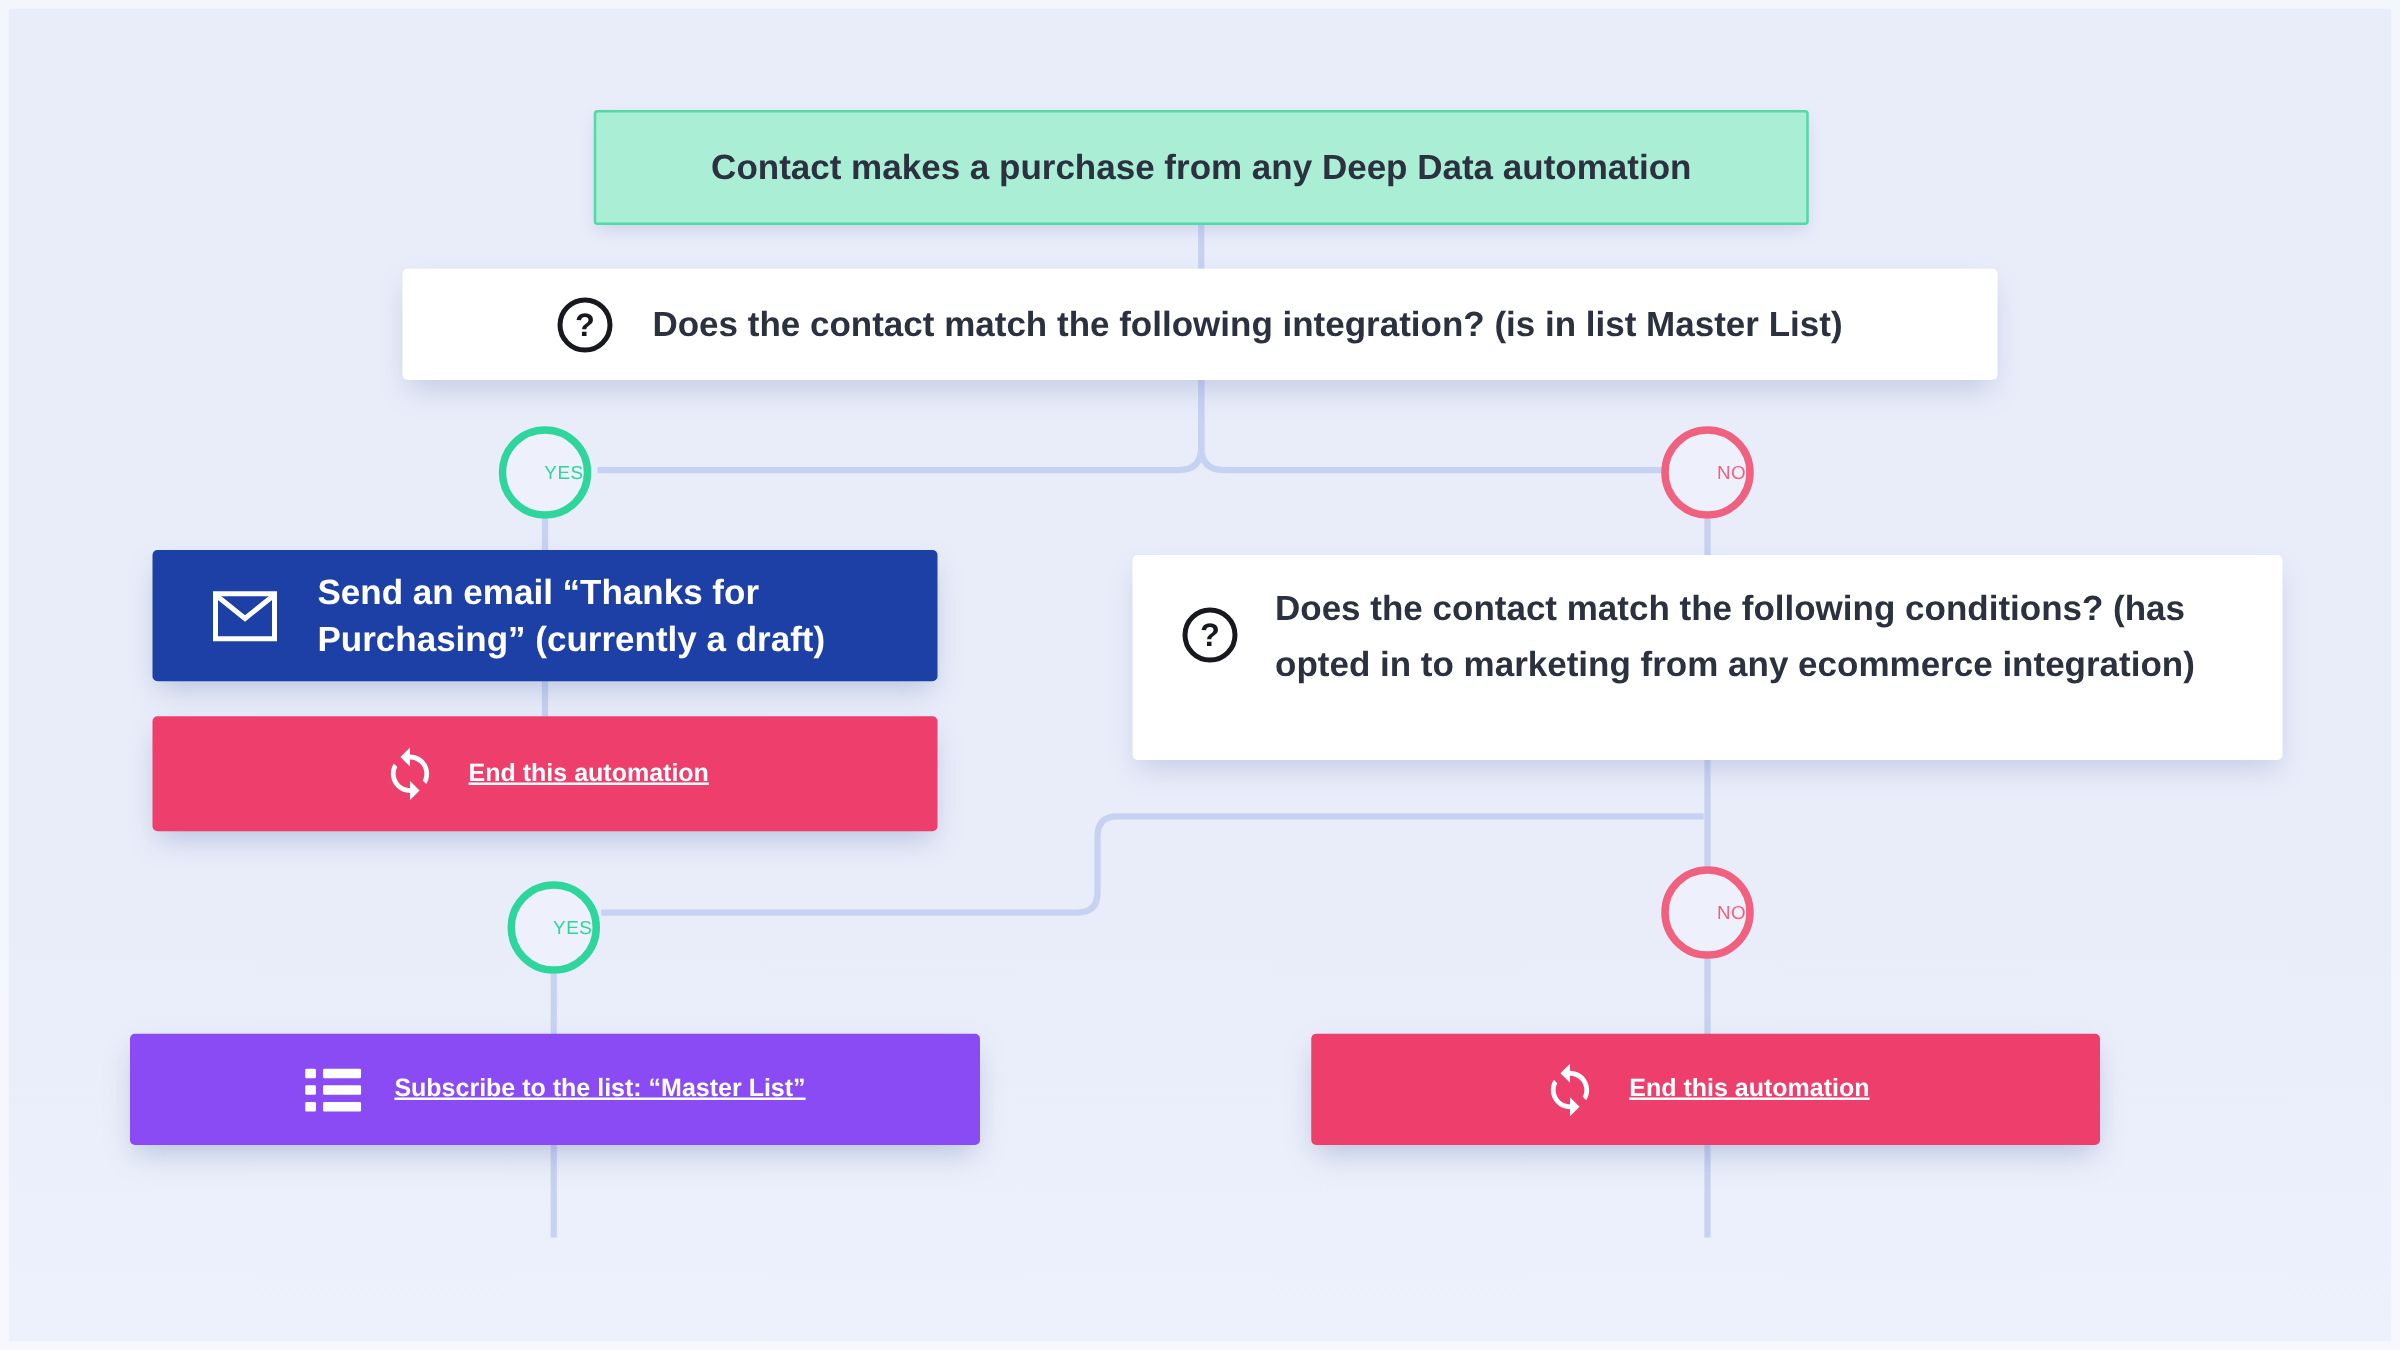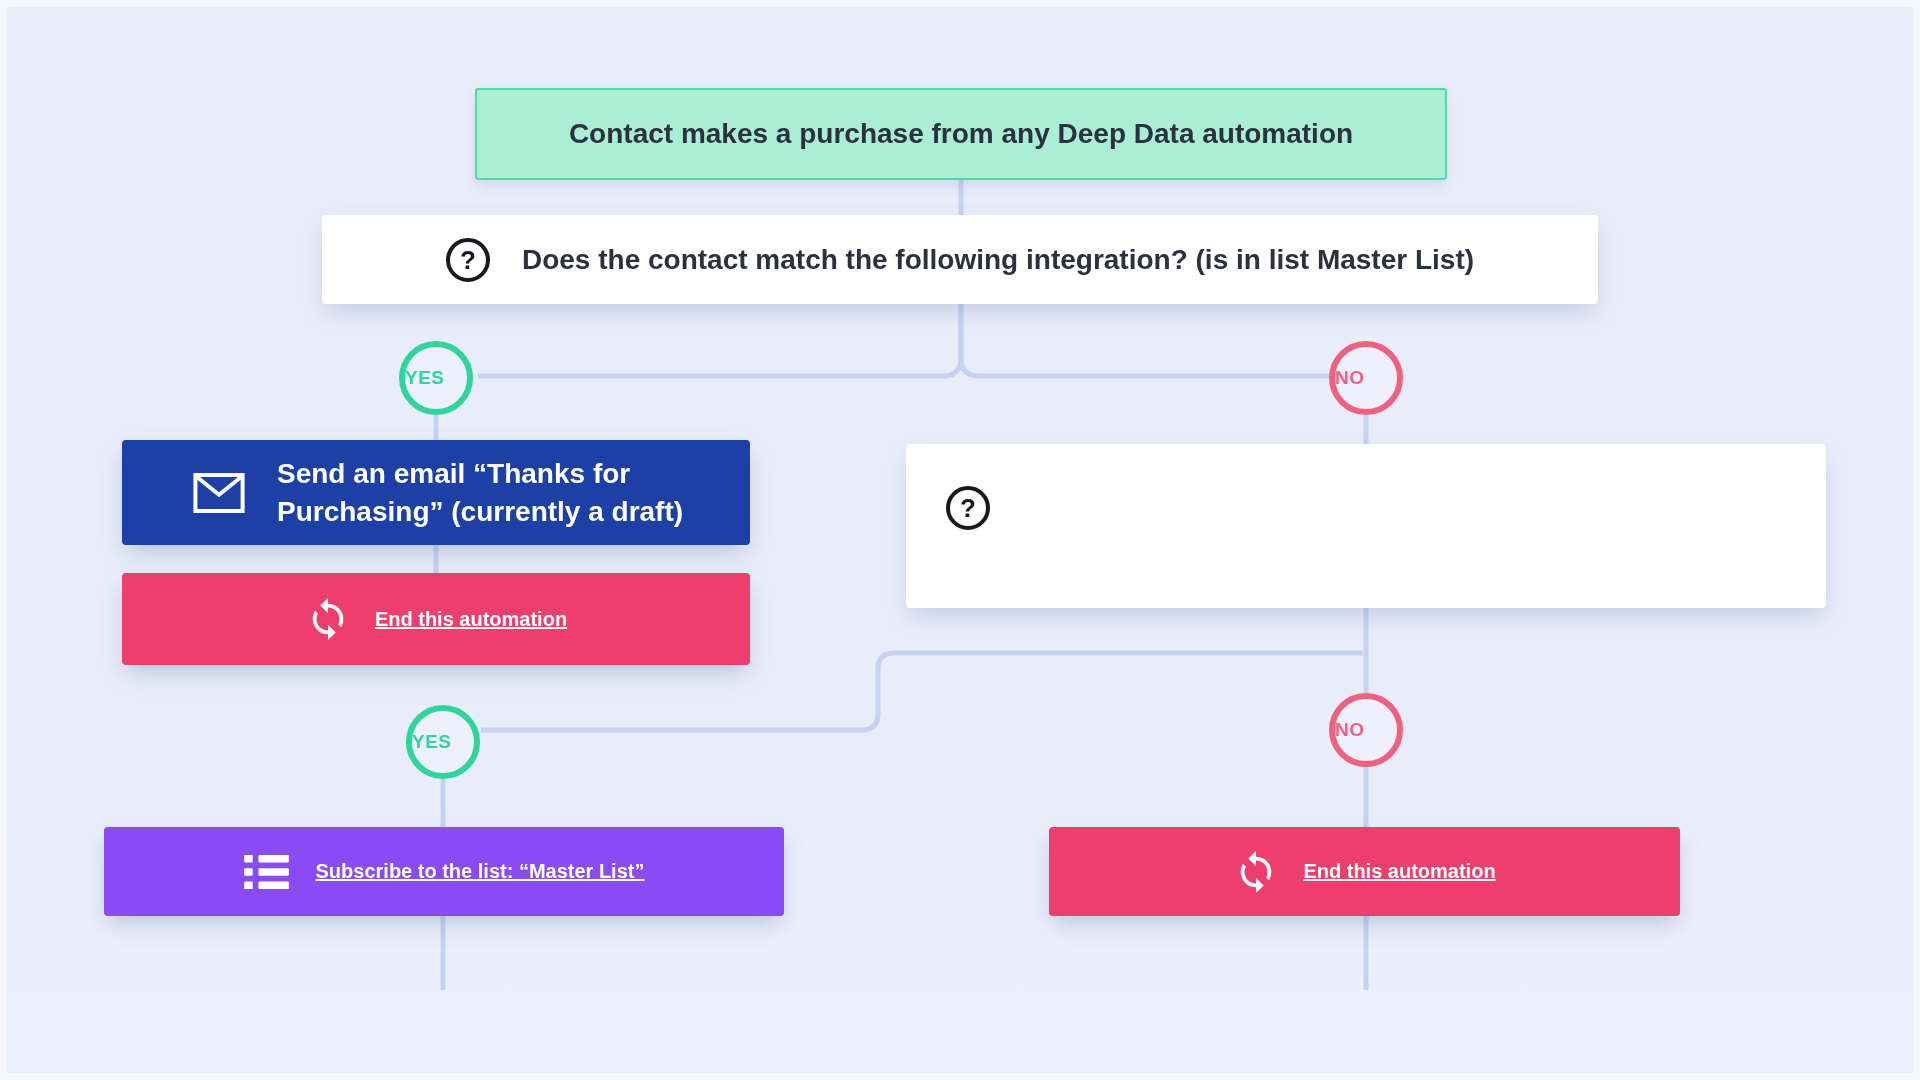--- a/index.html
+++ b/index.html
@@ -35,29 +35,29 @@
   .cond2{left:906px;top:444px;width:920px;height:164px;align-items:flex-start;padding:20px 0 0 40px;gap:30px;}
   .cond-label{color:var(--text-dark);font-weight:700;font-size:28px;}
   .cond2 .cond-label{width:740px;line-height:45px;}
   .cond2 .qicon{margin-top:22px;}
   .qicon{width:44px;height:44px;border:4px solid var(--icon-dark);border-radius:50%;
     display:flex;align-items:center;justify-content:center;flex:0 0 auto;
     font-size:26px;font-weight:800;color:var(--icon-dark);line-height:1;}
 
   
   .badge{position:absolute;z-index:2;width:74px;height:74px;border-radius:50%;
-    background:var(--circle-fill);display:flex;align-items:center;justify-content:flex-start;
-    font-size:19px;font-weight:700;letter-spacing:.5px;}
+    background:var(--circle-fill);display:flex;align-items:center;justify-content:flex-end;
+    font-size:15px;font-weight:400;letter-spacing:.5px;}
   .badge.yes{border:6px solid var(--yes);color:var(--yes);}
   .badge.no{border:6px solid var(--no);color:var(--no);}
   .yes1{left:399px;top:341px;} .no1{left:1329px;top:341px;}
   .yes2{left:406px;top:705px;} .no2{left:1329px;top:693px;}
 
   
-  .email{left:122px;top:440px;width:628px;height:105px;background:var(--email-bg);padding-left:71px;gap:32px;}
+  .email{left:122px;top:440px;width:628px;height:105px;background:var(--email-bg);padding-left:48px;gap:32px;}
   .email .label{font-size:28px;line-height:38px;width:490px;}
   .end1{left:122px;top:573px;width:628px;height:92px;background:var(--end-bg);justify-content:center;gap:24px;}
   .end2{left:1049px;top:827px;width:631px;height:89px;background:var(--end-bg);justify-content:center;gap:24px;}
   .subscribe{left:104px;top:827px;width:680px;height:89px;background:var(--subscribe-bg);justify-content:center;gap:26px;}
   .action-label{font-size:20px;text-decoration:underline;}
   .icon-box{flex:0 0 auto;display:flex;align-items:center;justify-content:center;}
 </style>
 </head>
 <body>
 
@@ -112,20 +112,21 @@
     <span class="icon-box">
       <svg width="46" height="46" viewBox="0 0 24 24">
         <path fill="#ffffff" d="M12 4V1L8 5l4 4V6c3.31 0 6 2.69 6 6 0 1.01-.25 1.97-.7 2.8l1.46 1.46C19.54 15.03 20 13.57 20 12c0-4.42-3.58-8-8-8zm0 14c-3.31 0-6-2.69-6-6 0-1.01.25-1.97.7-2.8L5.24 7.74C4.46 8.97 4 10.43 4 12c0 4.42 3.58 8 8 8v3l4-4-4-4v3z"></path>
       </svg>
     </span>
     <div class="label action-label">End this automation</div>
   </div>
 
   <div class="node card cond2">
     <div class="qicon">?</div>
+    <div class="cond-label">Does the contact match the following conditions? (has opted in to marketing from any ecommerce integration)</div>
   </div>
 
   <div class="badge yes yes2">
     <span>YES</span>
   </div>
   <div class="badge no no2">
     <span>NO</span>
   </div>
 
   <div class="node shadow subscribe">

